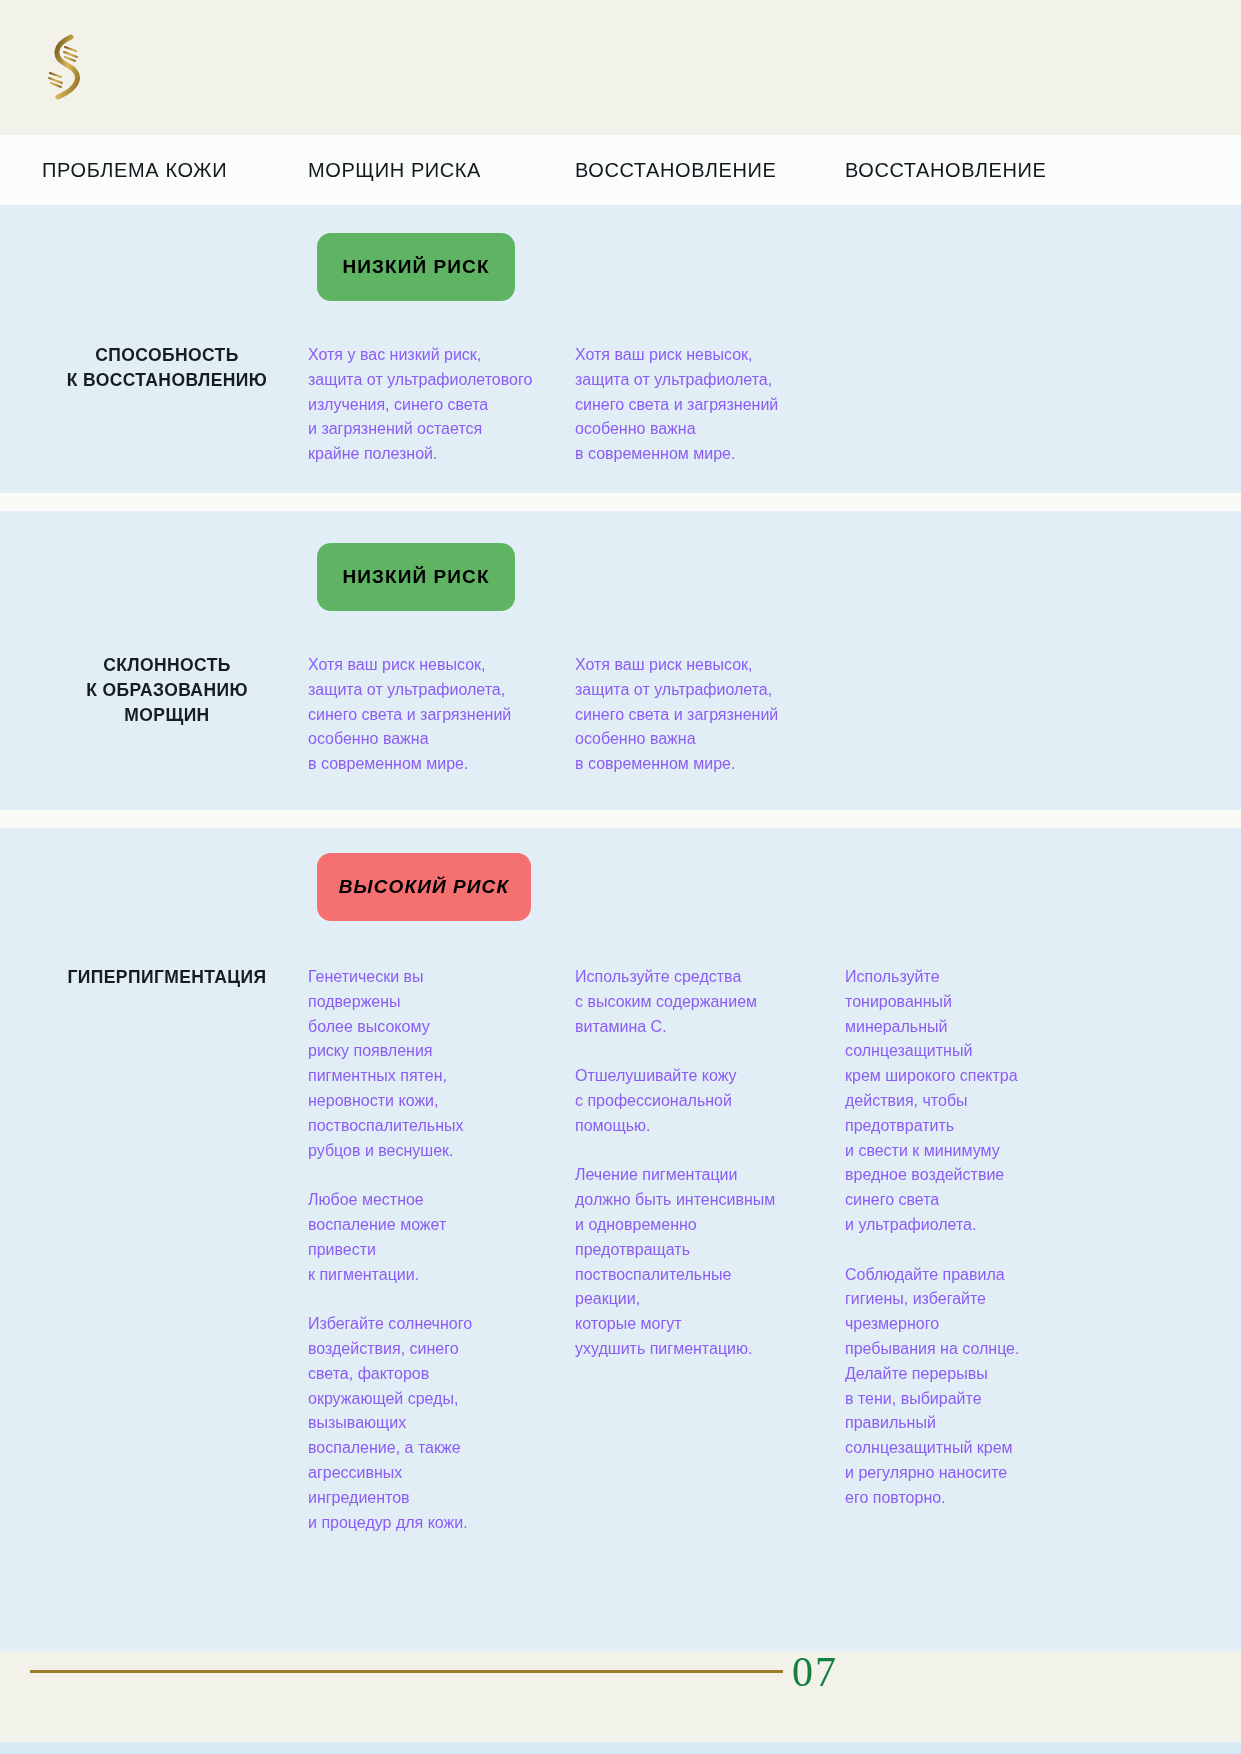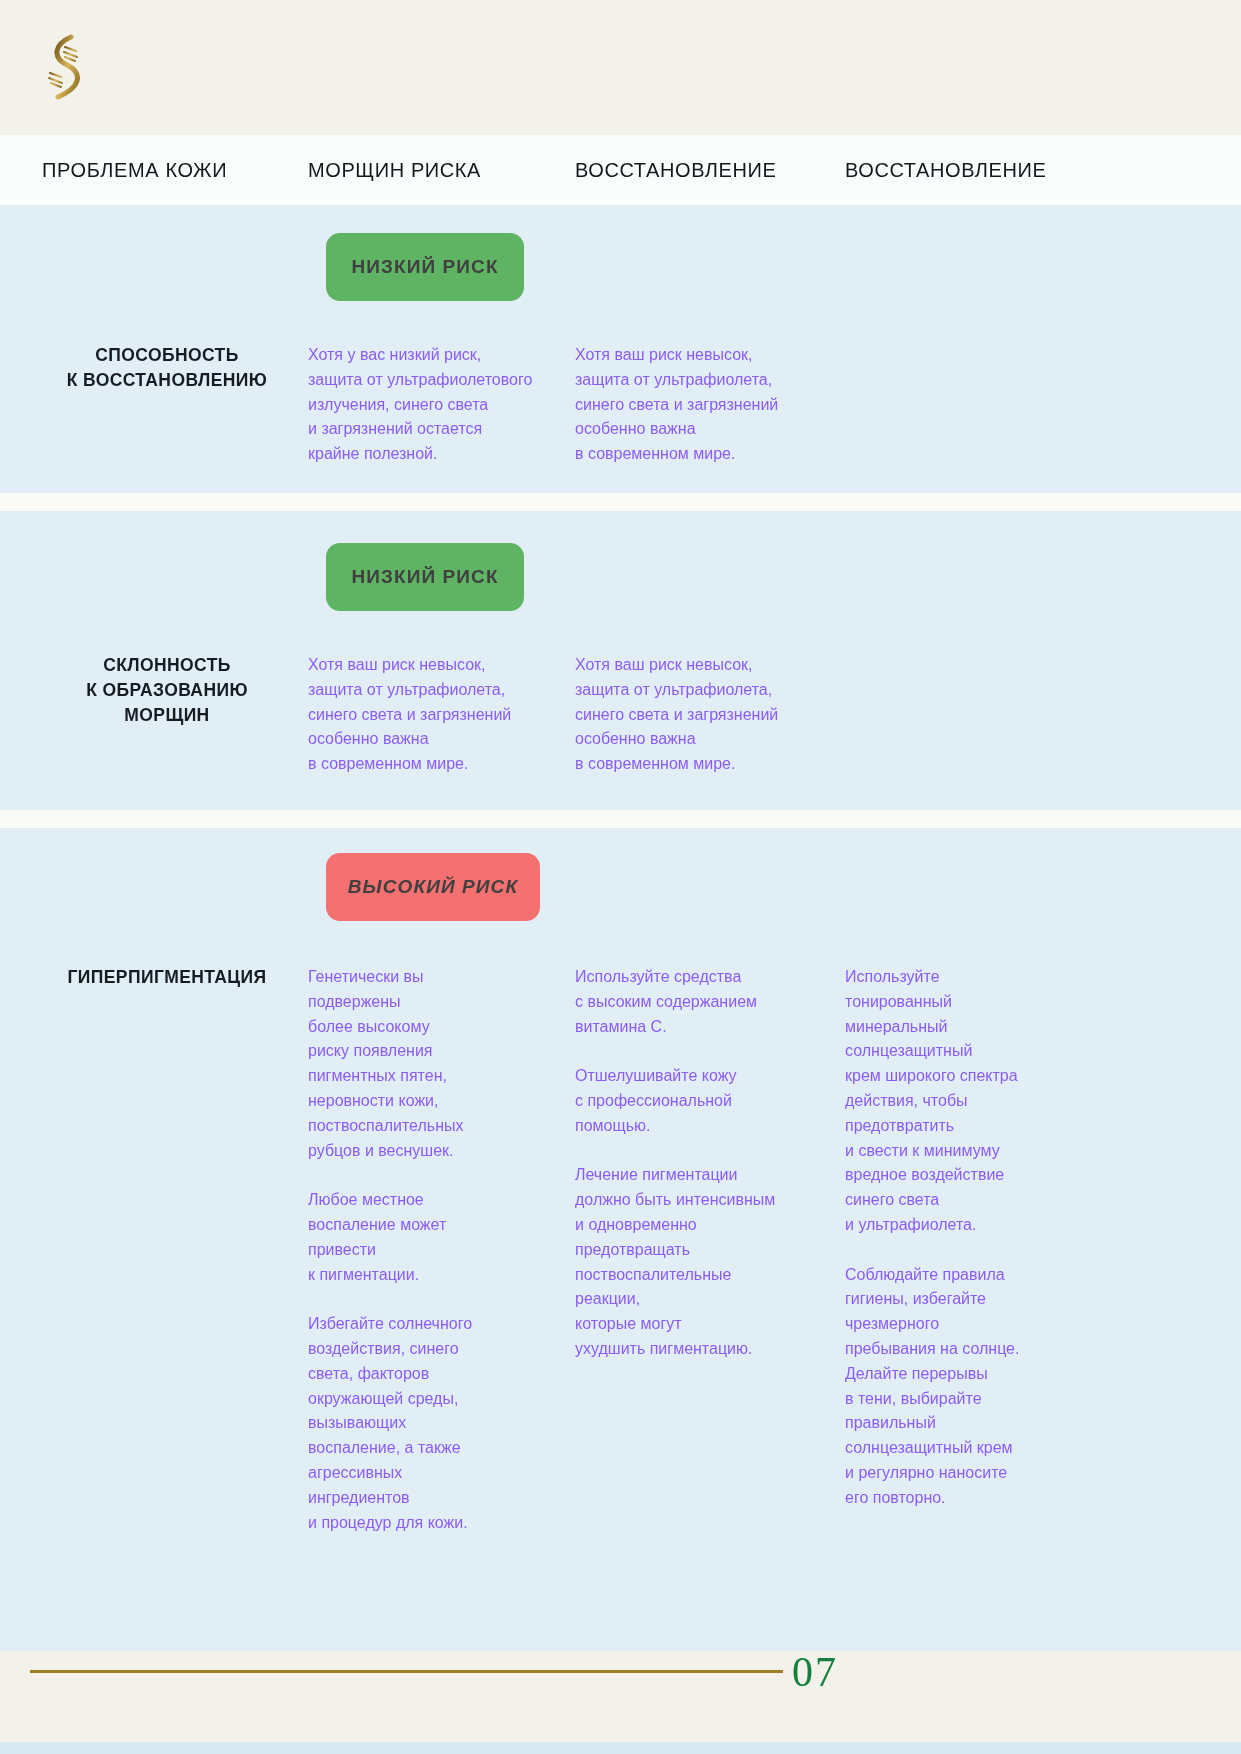--- a/index.html
+++ b/index.html
@@ -16,22 +16,22 @@
   .h1{left:42px}.h2{left:308px}.h3{left:575px}.h4{left:845px}
 
   
   .gap{position:absolute;left:0;width:100%;background:#fafaf6;}
   .gap1{top:493px;height:18px}.gap2{top:810px;height:18px}
 
   
   .block{position:absolute;left:0;width:100%;background:#e2eef5;}
   .s1{top:205px;height:288px}.s2{top:511px;height:299px}.s3{top:828px;height:823px}
 
-  .badge{position:absolute;left:326px;display:flex;align-items:center;justify-content:center;
-         border-radius:14px;color:#404040;font-weight:700;font-size:19px;letter-spacing:1.1px;
+  .badge{position:absolute;left:317px;display:flex;align-items:center;justify-content:center;
+         border-radius:14px;color:#000000;font-weight:700;font-size:19px;letter-spacing:1.1px;
          white-space:nowrap;}
   .badge--low{background:#5fb463;width:198px;height:68px;}
   .badge--high{background:#f57070;width:214px;height:68px;font-style:italic;}
   .s1 .badge{top:28px}.s2 .badge{top:32px}.s3 .badge{top:25px}
 
   .problem{position:absolute;left:42px;width:250px;margin:0;font-size:17.5px;font-weight:700;
            line-height:1.42;letter-spacing:.4px;color:#171c23;white-space:pre-line;text-align:center;}
   .cell{position:absolute;margin:0;font-size:16px;line-height:1.55;color:#8b5cf6;white-space:pre-line;}
   .c2{left:308px;width:285px}.c3{left:575px;width:285px}.c4{left:845px;width:290px}
   .s1 .problem,.s1 .cell{top:138px}

